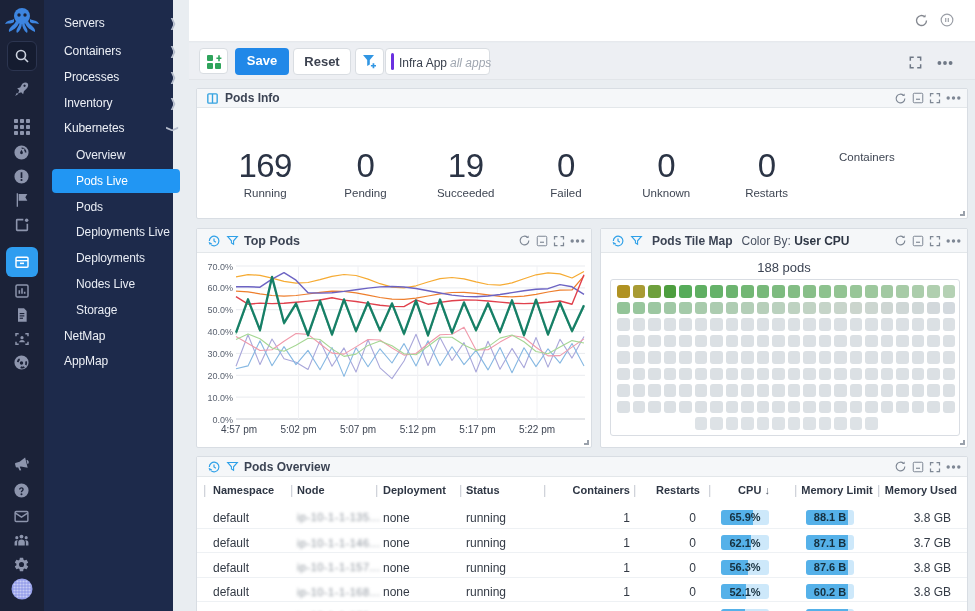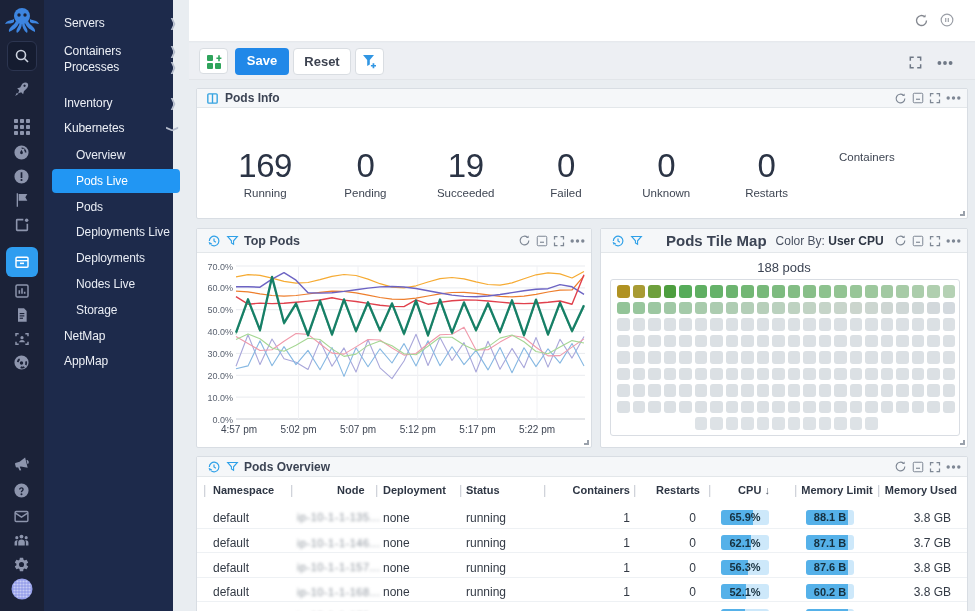--- a/index.html
+++ b/index.html
@@ -173,21 +173,21 @@
         <circle cx="6.5" cy="18.5" r="1.1"></circle>
         <circle cx="9.5" cy="18.5" r="1.1"></circle>
         <circle cx="12.5" cy="18.5" r="1.1"></circle>
         <circle cx="15.5" cy="18.5" r="1.1"></circle>
       </g>
     </svg>
 </div>
 <div id="nav">
   <div class="nav1" style="top:16px;">Servers<span class="chev" style="top:0px;">❯</span></div>
   <div class="nav1" style="top:44px;">Containers<span class="chev" style="top:0px;">❯</span></div>
-  <div class="nav1" style="top:60px;">Processes<span class="chev" style="top:0px;">❯</span></div>
+  <div class="nav1" style="top:70px;">Processes<span class="chev" style="top:0px;">❯</span></div>
   <div class="nav1" style="top:96px;">Inventory<span class="chev" style="top:0px;">❯</span></div>
   <div class="nav1" style="top:121px;">Kubernetes<span class="chev" style="top:1px; transform:rotate(90deg) scaleX(0.7);">❯</span></div>
   <div id="selnav"></div>
   <div class="nav2" style="top:148px;">Overview</div>
   <div class="nav2" style="top:174px; color:#fff;">Pods Live</div>
   <div class="nav2" style="top:200px;">Pods</div>
   <div class="nav2" style="top:225px;">Deployments Live</div>
   <div class="nav2" style="top:251px;">Deployments</div>
   <div class="nav2" style="top:277px;">Nodes Live</div>
   <div class="nav2" style="top:303px;">Storage</div>
@@ -215,20 +215,25 @@
         </svg>
     </div>
     <div class="abs" style="left:46px;top:5px;width:54px;height:27px;background:#2188e8;border-radius:4px;color:#fff;font-size:13px;font-weight:700;text-align:center;line-height:26px;">Save</div>
     <div class="tbtn" style="left:104px;width:58px;height:27px;color:#3c4250;font-size:13px;font-weight:700;text-align:center;line-height:25px;">Reset</div>
     <div class="tbtn" style="left:166px;width:29px;height:27px;">
       <svg style="margin:5px 0 0 6px;" width="16" height="16" viewBox="0 0 16 16" fill="#3196e3">
           <path d="M1 1h11l-4.2 5v4.5L5.2 12V6z"></path>
           <path d="M10.6 9.2h1.7v1.7H14v1.7h-1.7v1.7h-1.7v-1.7H8.9v-1.7h1.7z"></path>
         </svg>
     </div>
+    <div class="tbtn" style="left:196px;top:5px;width:105px;height:27px;">
+      <div class="abs" style="left:5px;top:4px;width:3px;height:17px;background:#6a30e0;border-radius:2px;"></div>
+      <span class="abs" style="left:13px;top:7px;font-size:12px;color:#3a414e;white-space:nowrap;">Infra App</span>
+      <span class="abs" style="left:64px;top:7px;font-size:12px;color:#a0a7b1;font-style:italic;white-space:nowrap;">all apps</span>
+    </div>
     <svg class="abs" style="left:719px;top:12px;" width="15" height="15" viewBox="0 0 24 24" fill="none" stroke="#6f7886" stroke-width="2.6">
         <path d="M9 3H3v6M15 3h6v6M21 15v6h-6M3 15v6h6" transform="scale(0.92) translate(1,1)"></path>
       </svg>
     <svg class="abs" style="left:748px;top:13px;" width="16" height="14" viewBox="0 0 16 14">
         <g fill="#6f7886">
           <circle cx="2.4" cy="7" r="1.9"></circle>
           <circle cx="8" cy="7" r="1.9"></circle>
           <circle cx="13.6" cy="7" r="1.9"></circle>
         </g>
       </svg>
@@ -255,21 +260,21 @@
           </svg>
           <svg width="15" height="14" viewBox="0 0 15 14">
             <g fill="#7e8794">
               <circle cx="2.2" cy="7" r="1.7"></circle>
               <circle cx="7.5" cy="7" r="1.7"></circle>
               <circle cx="12.8" cy="7" r="1.7"></circle>
             </g>
           </svg>
         </div>
     </div>
-    <div class="abs" style="left:18px;right:50px;top:59px;display:flex;">
+    <div class="abs" style="left:18px;right:50px;top:59px;display:flex;justify-content:center;">
       <div class="stat" style="flex:1;">
           <div class="num">169</div>
           <div class="lbl">Running</div>
         </div>
       <div class="stat" style="flex:1;">
           <div class="num">0</div>
           <div class="lbl">Pending</div>
         </div>
       <div class="stat" style="flex:1;">
           <div class="num">19</div>
@@ -371,21 +376,21 @@
   <div class="panel" style="left:411px;top:228px;width:368px;height:220px;">
     <div class="phead" style="height:24px;padding-left:10px;">
       <svg width="14" height="14" viewBox="0 0 24 24" fill="none" stroke="#2ea0e8" stroke-width="2">
           <path d="M4 12a8.2 8.2 0 1 1 2.7 6.1"></path>
           <path d="M2.6 13.2 4.4 18.6l4.6-2.2z" fill="#2ea0e8" stroke="none"></path>
           <path d="M12 7.5V12l3.2 2"></path>
         </svg>
       <svg width="13" height="13" viewBox="0 0 24 24" fill="none" stroke="#2ea0e8" stroke-width="2" style="margin-left:5px;">
           <path d="M3 4.5h18l-7 8v6.5l-4-2.5v-4z"></path>
         </svg>
-      <span class="ptitle" style="margin-left:23px;font-size:15px;">Pods Tile Map</span>
+      <span class="ptitle" style="margin-left:9px;font-size:12px;">Pods Tile Map</span>
       <span style="margin-left:9px;font-size:12px;color:#4a5262;white-space:nowrap;">Color By: <b style="color:#2e3644;">User CPU</b></span>
       <div class="hicons">
           <svg width="13" height="13" viewBox="0 0 24 24" fill="none" stroke="#7e8794" stroke-width="2.1">
             <path d="M20 12a8 8 0 1 1-2.4-5.7"></path>
             <path d="M19.6 2.6v4.8h-4.8" fill="#7e8794" stroke="none"></path>
           </svg>
           <svg width="12" height="12" viewBox="0 0 24 24" fill="none" stroke="#7e8794" stroke-width="2">
             <rect x="2.5" y="2.5" width="19" height="19" rx="2"></rect>
             <path d="M8 14.5h8" stroke-width="2.3"></path>
           </svg>
@@ -632,21 +637,21 @@
 <span class="abs" style="left:6px;top:5px;color:#c9cdd4;font-size:13px;">|</span>
         <span class="abs" style="left:93px;top:5px;color:#c9cdd4;font-size:13px;">|</span>
         <span class="abs" style="left:178px;top:5px;color:#c9cdd4;font-size:13px;">|</span>
         <span class="abs" style="left:262px;top:5px;color:#c9cdd4;font-size:13px;">|</span>
         <span class="abs" style="left:346px;top:5px;color:#c9cdd4;font-size:13px;">|</span>
         <span class="abs" style="left:436px;top:5px;color:#c9cdd4;font-size:13px;">|</span>
         <span class="abs" style="left:511px;top:5px;color:#c9cdd4;font-size:13px;">|</span>
         <span class="abs" style="left:597px;top:5px;color:#c9cdd4;font-size:13px;">|</span>
         <span class="abs" style="left:680px;top:5px;color:#c9cdd4;font-size:13px;">|</span>
 <span class="abs" style="left:16px;top:7px;font-size:11px;font-weight:700;color:#2e3644;">Namespace</span>
-<span class="abs" style="left:100px;top:7px;font-size:11px;font-weight:700;color:#2e3644;margin-left:40px;">Node</span>
+<span class="abs" style="left:100px;top:7px;font-size:11px;font-weight:700;color:#2e3644;">Node</span>
 <span class="abs" style="left:186px;top:7px;font-size:11px;font-weight:700;color:#2e3644;">Deployment</span>
 <span class="abs" style="left:269px;top:7px;font-size:11px;font-weight:700;color:#2e3644;">Status</span>
 <span class="abs" style="left:363px;top:7px;width:70px;text-align:right;font-size:11px;font-weight:700;color:#2e3644;">Containers</span>
 <span class="abs" style="left:433px;top:7px;width:70px;text-align:right;font-size:11px;font-weight:700;color:#2e3644;">Restarts</span>
 <span class="abs" style="left:522px;top:7px;width:70px;text-align:center;font-size:11px;font-weight:700;color:#2e3644;">CPU <span style="color:#5a6270;">↓</span></span>
 <span class="abs" style="left:590px;top:7px;width:100px;text-align:center;font-size:11px;font-weight:700;color:#2e3644;white-space:nowrap;">Memory Limit</span>
 <span class="abs" style="left:670px;top:7px;width:90px;text-align:right;font-size:11px;font-weight:700;color:#2e3644;white-space:nowrap;">Memory Used</span>
 </div>
       <div class="abs" style="left:0;top:46.0px;width:770px;height:24.5px;">
 <span class="abs" style="left:16px;top:7.5px;font-size:12px;color:#333a45;">default</span>

